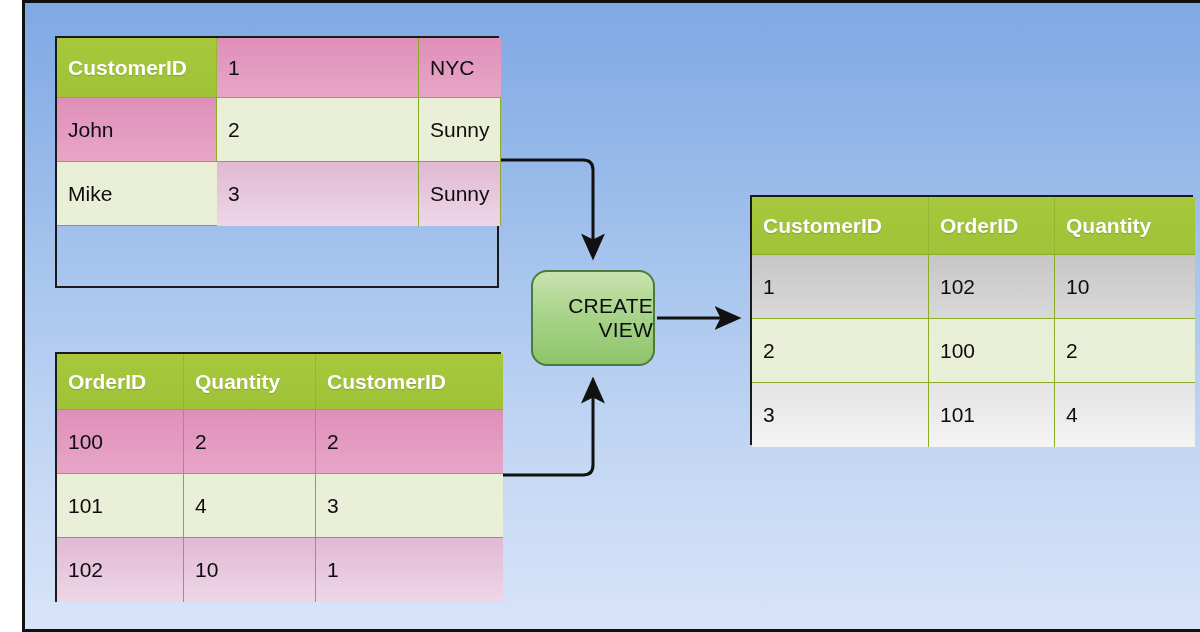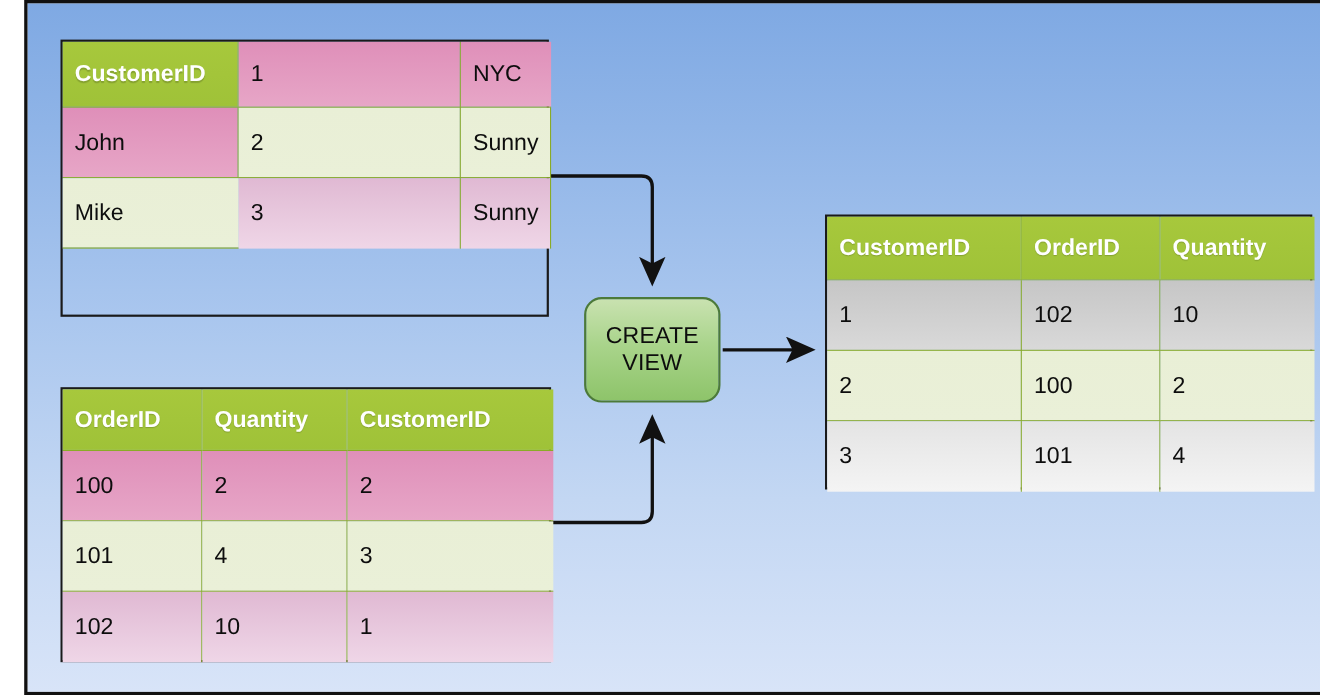--- a/index.html
+++ b/index.html
@@ -86,21 +86,21 @@
   
   #create-view-node {
     position: absolute;
     left: 506px; top: 267px;
     width: 124px; height: 96px;
     border-radius: 16px;
     border: 2px solid #4c7a3a;
     background: linear-gradient(to bottom, #c9e2b0 0%, #a9d48b 45%, #8ec46a 100%);
     display: flex;
     flex-direction: column;
-    align-items: center;
+    align-items: flex-end;
     justify-content: center;
     box-sizing: border-box;
   }
   #create-view-node .cv-line {
     font-size: 21px;
     color: #0d0d0d;
     line-height: 1.15;
     letter-spacing: 0.2px;
   }
 

